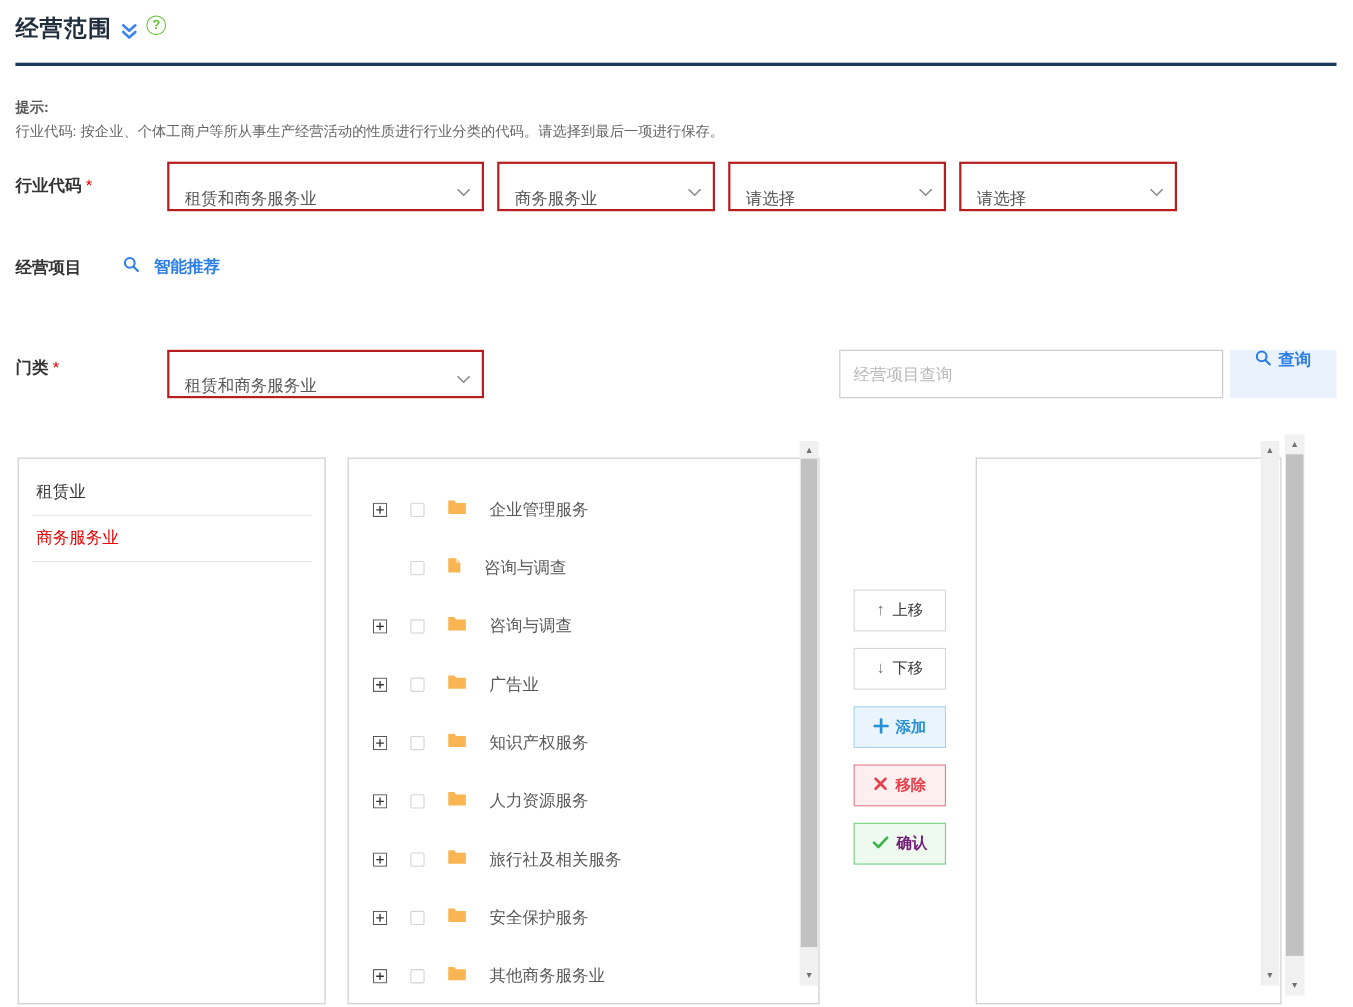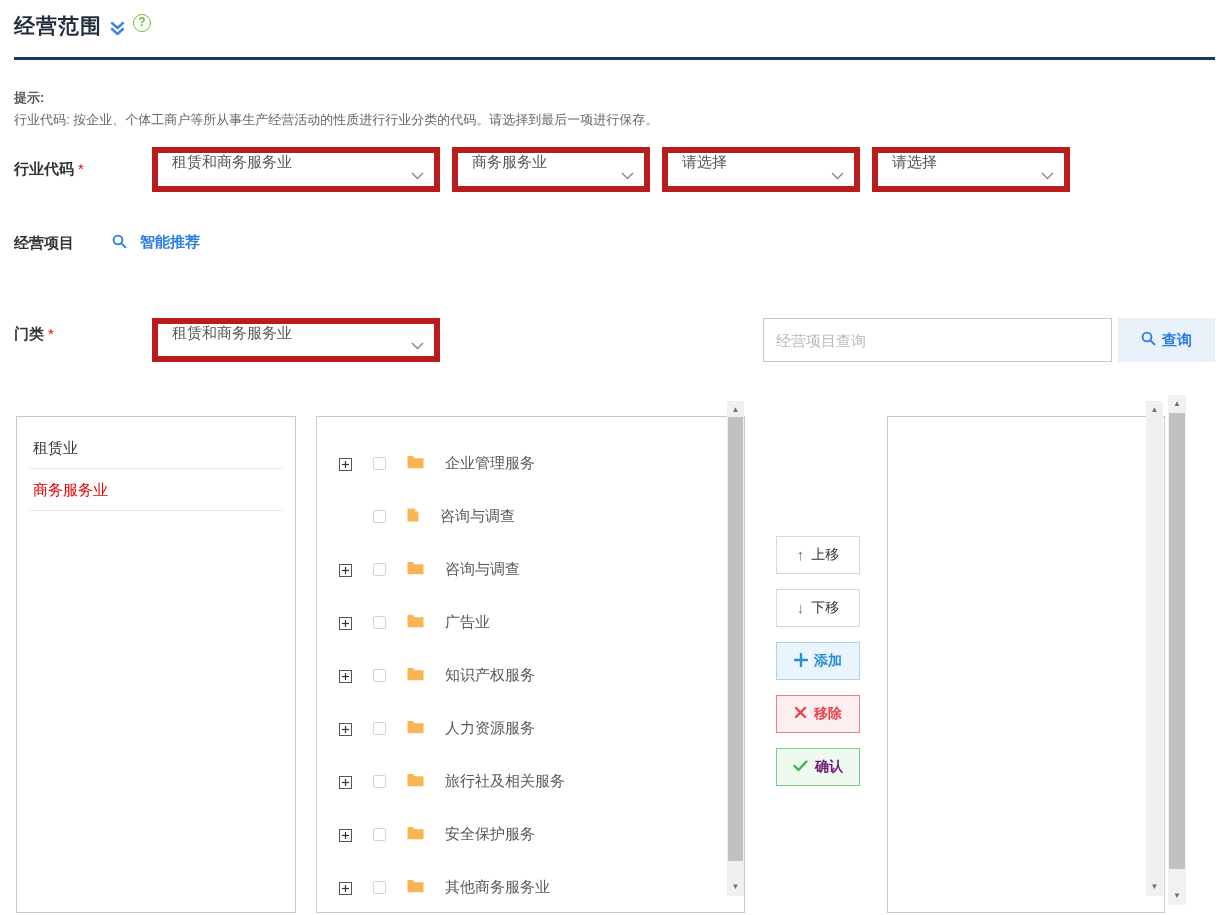--- a/index.html
+++ b/index.html
@@ -17,22 +17,22 @@
 
   
   .hint-label { position:absolute; left:14px; top:89px; font-size:13px; color:#555; font-weight:bold; }
   .hint-text  { position:absolute; left:14px; top:111px; font-size:13px; color:#666; }
 
   
   .field-label { font-size:15px; font-weight:bold; color:#333; }
   .req { color:#e60000; margin-left:4px; font-weight:normal; }
 
   
-  .select-box { position:relative; height:45px; border:6px solid #b91c1c; background:#fff;
-    display:flex; align-items:flex-start; padding:0 30px 0 14px; cursor:pointer; }
+  .select-box { position:relative; height:45px; border:2px solid #b91c1c; background:#fff;
+    display:flex; align-items:flex-end; padding:0 30px 0 14px; cursor:pointer; }
   .select-value { font-size:15px; color:#555; white-space:nowrap; overflow:hidden; }
   .select-box .chev { position:absolute; right:10px; top:50%; margin-top:-4px; }
 
   .industry-label { position:absolute; left:14px; top:160px; }
   .selects { position:absolute; left:152px; top:147px; display:flex; gap:12px; }
   .selects .select-box { width:198px; }
   .selects div.select-box:first-of-type { width:288px; }
 
   
   .bizitems-label { position:absolute; left:14px; top:234px; }
@@ -41,21 +41,21 @@
 
   
   .category-label { position:absolute; left:14px; top:325px; }
   .category-select { position:absolute; left:152px; top:318px; width:288px; height:44px; }
   .search-input { position:absolute; left:763px; top:318px; width:349px; height:44px;
     border:1px solid #c8c8c8; padding:0 12px; font-size:15px; color:#333;
     font-family:"Liberation Sans","DejaVu Sans",sans-serif; outline:none; }
   .search-input::placeholder { color:#b8b8b8; }
   .search-btn { position:absolute; left:1118px; top:318px; width:97px; height:44px; border:none;
     background:#e9f2fb; color:#2b7de9; font-size:15px; font-weight:bold; cursor:pointer;
-    display:flex; align-items:center; justify-content:center; gap:6px;
+    display:flex; justify-content:center; gap:6px;
     font-family:"Liberation Sans","DejaVu Sans",sans-serif; }
 
   
   .panel { position:absolute; border:1px solid #c9c9c9; background:#fff; top:400px; height:497px;margin-top:16px; }
   .left-panel { left:16px; width:280px; padding-top:10px; }
   .left-panel ul { list-style:none; }
   .left-panel li { margin:0 12px; padding:0 4px; height:42px; line-height:42px;
     font-size:15px; color:#333; border-bottom:1px solid #e6e6e6; cursor:pointer; }
   .left-panel li.selected { color:#e60000; }
 

